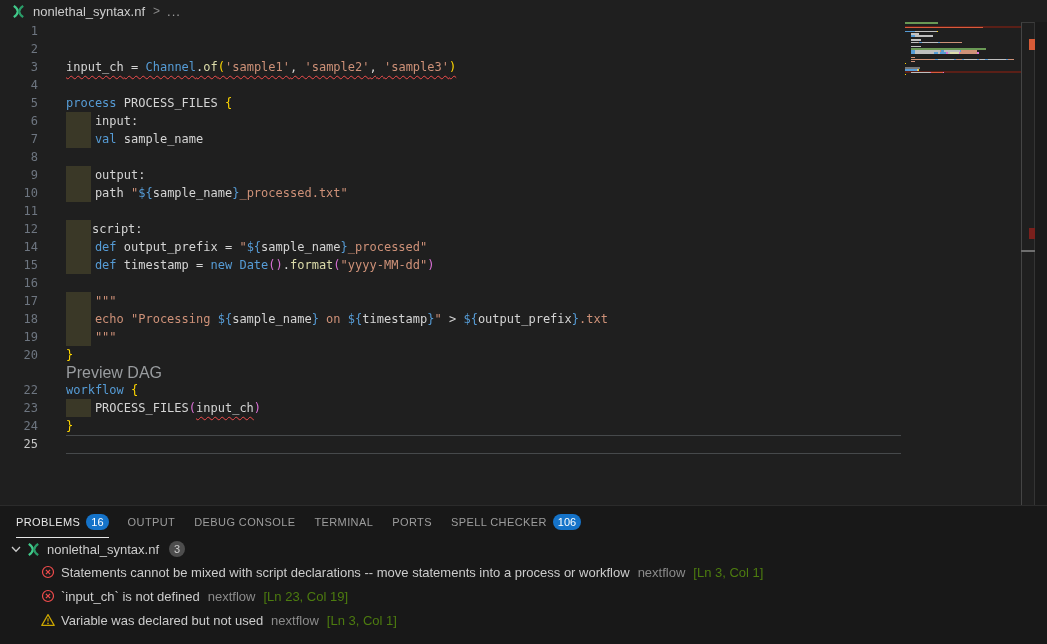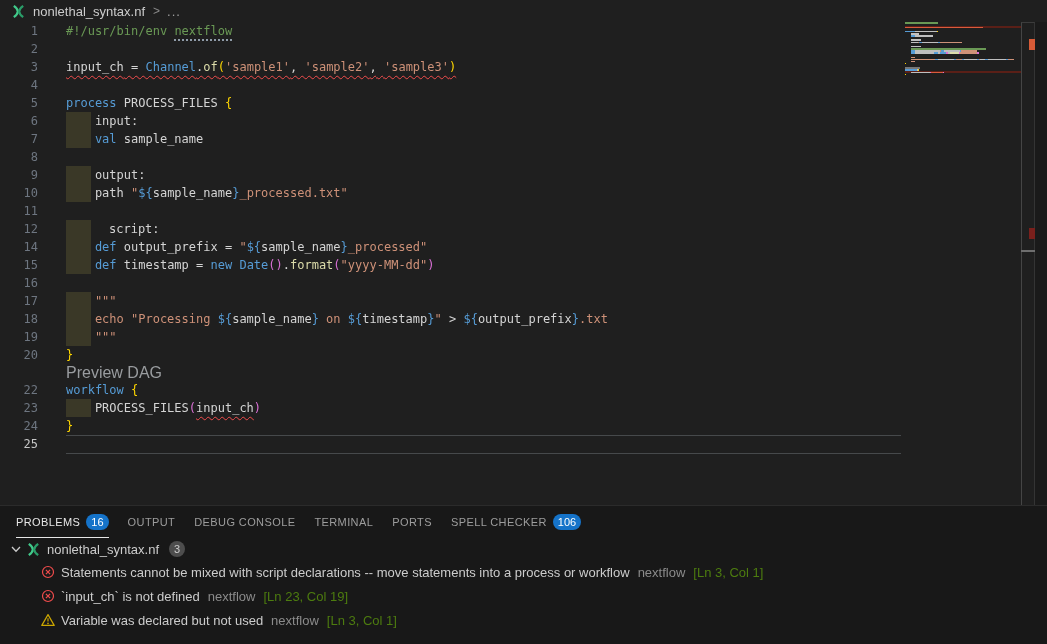--- a/index.html
+++ b/index.html
@@ -80,21 +80,20 @@
     </span>
     <span>nonlethal_syntax.nf</span>
     <span class="sep">&gt;</span>
     <span class="more">...</span>
   </div>
 
   <div class="editor">
     <div class="code-lines">
         <div class="code-row">
           <span class="ln">1</span>
-          <span class="code-content" style="padding-left: 0px;"><span class="t-com">#!/usr/bin/env </span><span class="t-com dec-dotted">nextflow</span></span>
         </div>
         <div class="code-row">
           <span class="ln">2</span>
           <span class="code-content" style="padding-left: 0px;"></span>
         </div>
         <div class="code-row">
           <span class="ln">3</span>
           <span class="code-content dec-squig" style="padding-left: 0px;"><span class="t-txt">input_ch</span><span class="t-txt"> = </span><span class="t-kw">Channel</span><span class="t-txt">.</span><span class="t-fn">of</span><span class="t-b1">(</span><span class="t-str">'sample1'</span><span class="t-txt">, </span><span class="t-str">'sample2'</span><span class="t-txt">, </span><span class="t-str">'sample3'</span><span class="t-b1">)</span></span>
         </div>
         <div class="code-row">
@@ -129,21 +128,21 @@
           <div class="indent-block"></div>
           <span class="code-content" style="padding-left: 28.88px;"><span class="t-txt">path </span><span class="t-str">"</span><span class="t-int">${</span><span class="t-txt">sample_name</span><span class="t-int">}</span><span class="t-str">_processed.txt"</span></span>
         </div>
         <div class="code-row">
           <span class="ln">11</span>
           <span class="code-content" style="padding-left: 0px;"></span>
         </div>
         <div class="code-row">
           <span class="ln">12</span>
           <div class="indent-block"></div>
-          <span class="code-content" style="padding-left: 43px;"><span class="t-txt">script:</span></span>
+          <span class="code-content" style="padding-left: 26px;"><span class="t-txt">script:</span></span>
         </div>
         <div class="code-row">
           <span class="ln">14</span>
           <div class="indent-block"></div>
           <span class="code-content" style="padding-left: 28.88px;"><span class="t-kw">def</span><span class="t-txt"> output_prefix = </span><span class="t-str">"</span><span class="t-int">${</span><span class="t-txt">sample_name</span><span class="t-int">}</span><span class="t-str">_processed"</span></span>
         </div>
         <div class="code-row">
           <span class="ln">15</span>
           <div class="indent-block"></div>
           <span class="code-content" style="padding-left: 28.88px;"><span class="t-kw">def</span><span class="t-txt"> timestamp = </span><span class="t-kw">new</span><span class="t-txt"> </span><span class="t-kw">Date</span><span class="t-b2">()</span><span class="t-txt">.</span><span class="t-fn">format</span><span class="t-b2">(</span><span class="t-str">"yyyy-MM-dd"</span><span class="t-b2">)</span></span>

